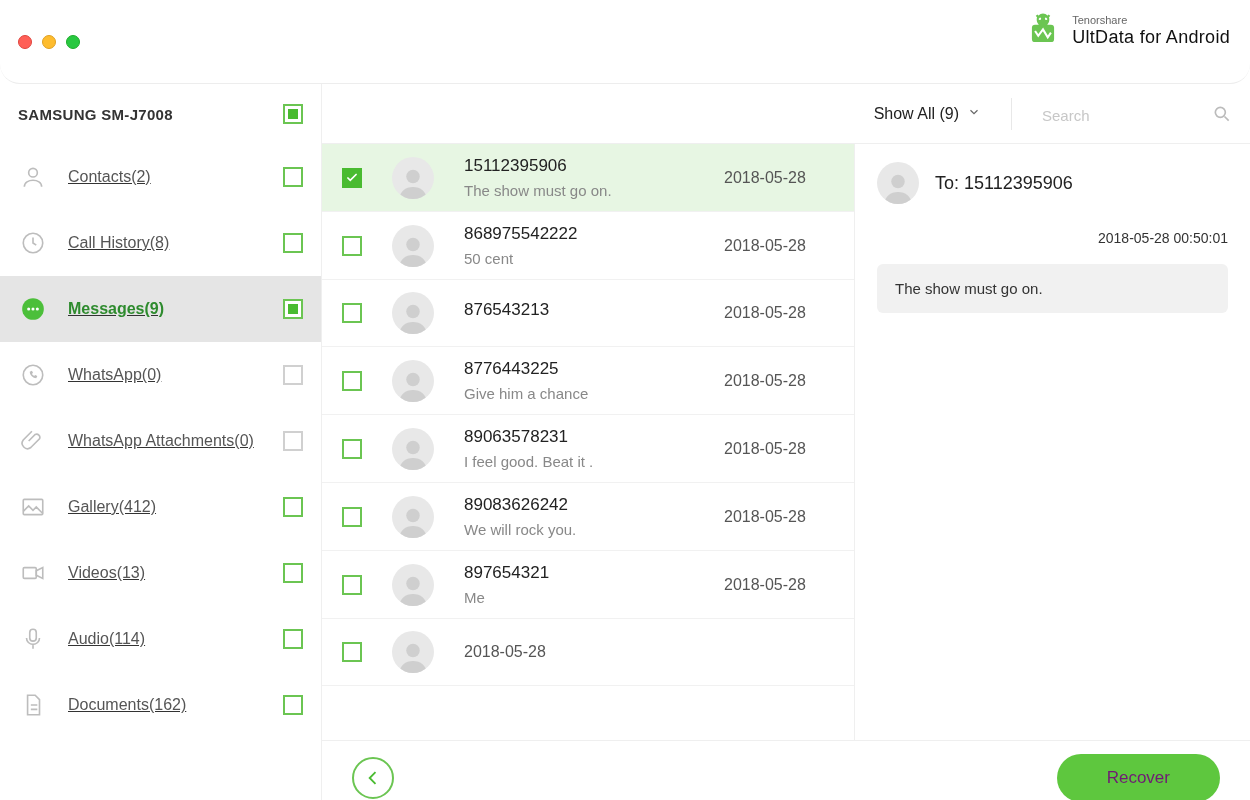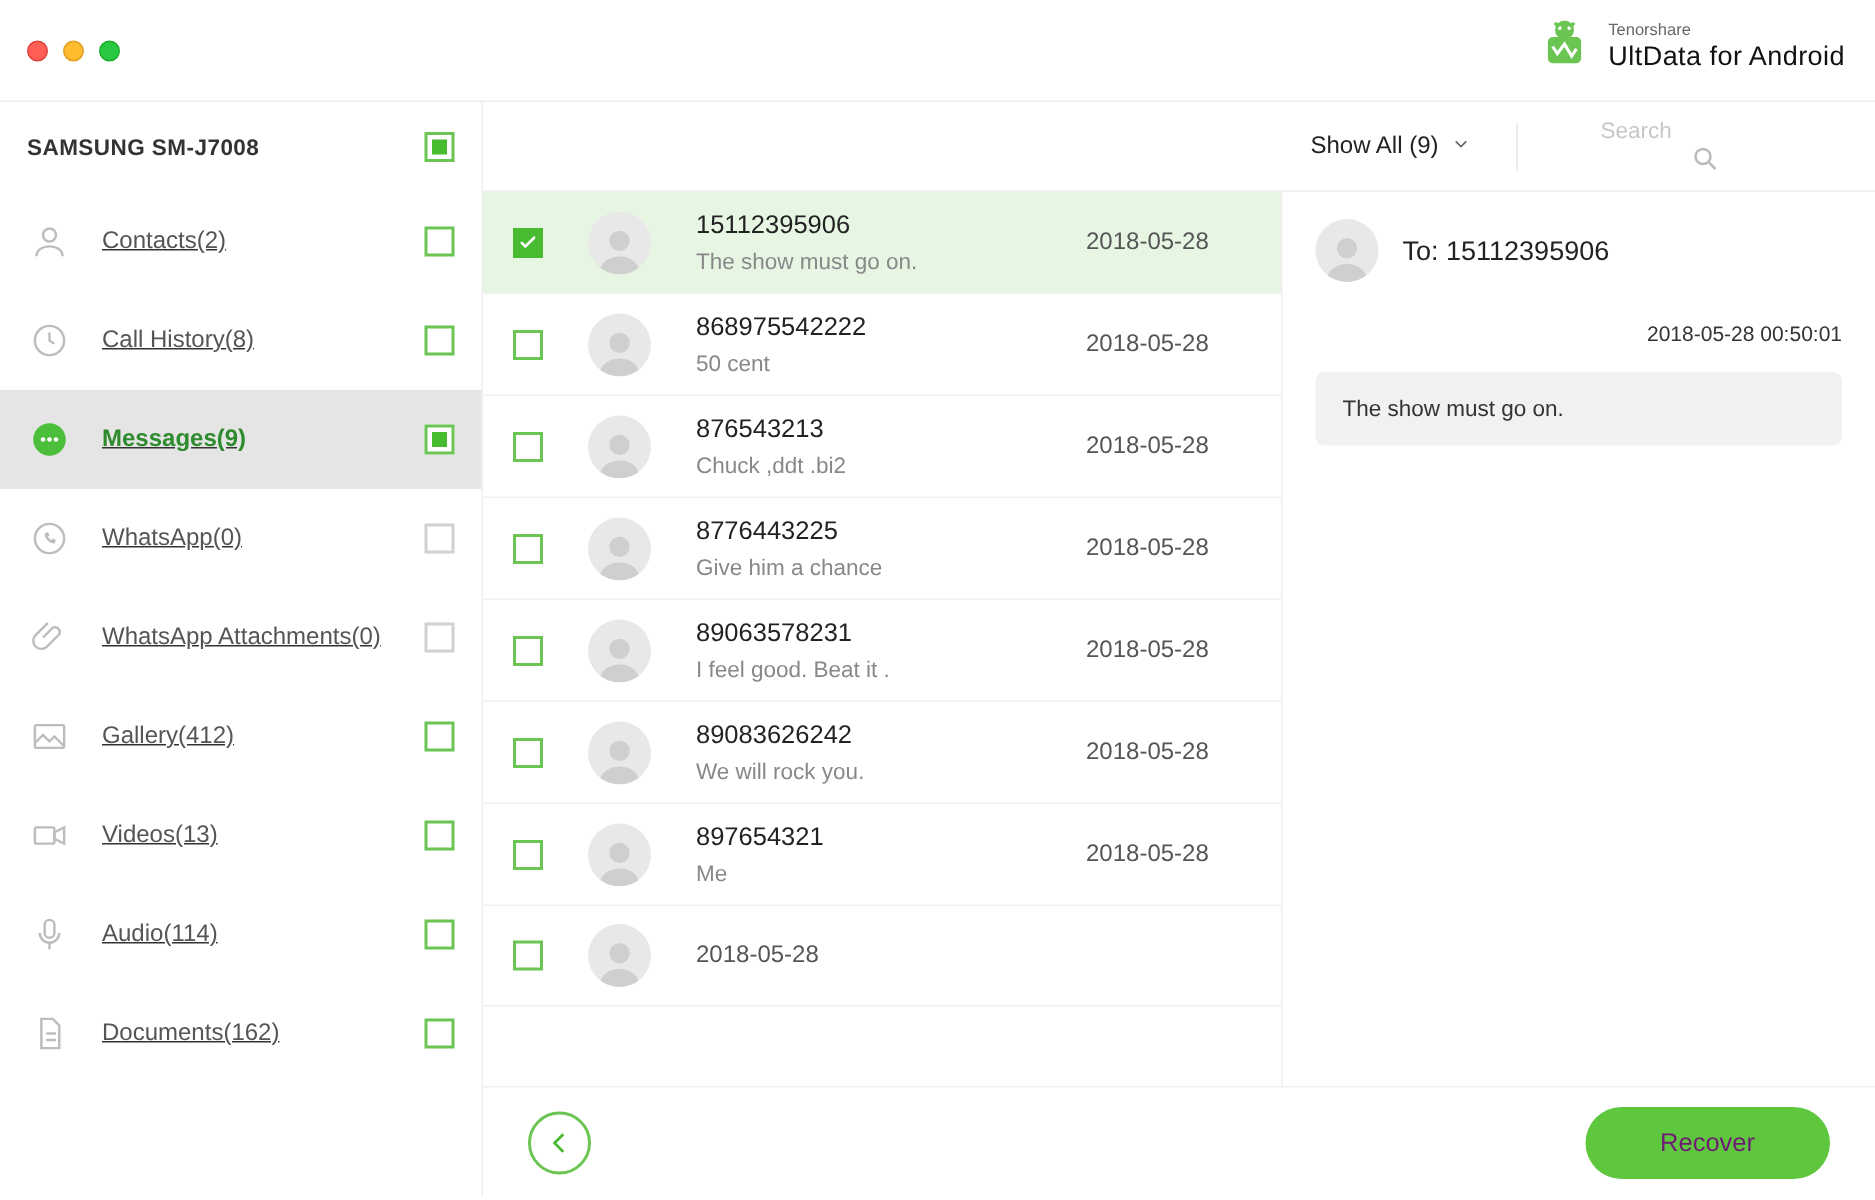--- a/index.html
+++ b/index.html
@@ -8,26 +8,27 @@
     font-size: 14px;
     color: #333;
     background: #fff;
     width: 1250px;
     height: 800px;
     overflow: hidden;
   }
 
   
   .titlebar {
-    height: 68px;
+    height: 84px;
     display: flex;
     align-items: center;
     padding: 0 18px;
     border-bottom: 1px solid #ededed;
     position: relative;
+    border-radius: 20px;
   }
   .traffic-lights { display: flex; gap: 10px; }
   .traffic-lights .dot { width: 14px; height: 14px; border-radius: 50%; }
   .dot.red { background:#ff5f57; border:1px solid #e0443e; }
   .dot.yellow { background:#febc2e; border:1px solid #dfa022; }
   .dot.green { background:#28c840; border:1px solid #1dad2b; }
 
   .brand {
     position: absolute; right: 20px; top: 12px;
     display: flex; align-items: center; gap: 10px;
@@ -91,21 +92,21 @@
   }
   .middle-top {
     height: 60px;
     display:flex; align-items:center; justify-content:flex-end;
     gap: 30px;
     padding: 0 18px;
     border-bottom: 1px solid #efefef;
   }
   .filter-dd { font-size: 16px; color:#222; display:flex; align-items:flex-start; gap:8px; cursor:pointer; }
   .vsep { width:1px; height:32px; background:#e8e8e8; }
-  .search-wrap { display:flex; align-items:center; width:190px; justify-content: space-between; color:#bbb;flex-direction:column; }
+  .search-wrap { display:flex; align-items:flex-end; width:190px; justify-content: space-between; color:#bbb; }
   .search-wrap input {
     border:none; outline:none; font-size:15px; color:#666; width:140px;
   }
   .search-wrap input::placeholder { color:#c7c7c7; }
   .search-icon { width:20px; height:20px; }
 
   
   .content-row { flex:1; display:flex; min-height:0; }
   .msg-list {
     width: 533px;
@@ -420,21 +421,20 @@
           </div>
           <div class="msg-item">
             <span class="cb"></span>
             <span class="avatar">
               <svg>
                 <use href="#svg-avatar"></use>
               </svg>
             </span>
             <div class="msg-main">
               <div class="msg-number">876543213</div>
-              <div class="msg-preview">Chuck ,ddt .bi2</div>
             </div>
             <div class="msg-date">2018-05-28</div>
           </div>
           <div class="msg-item">
             <span class="cb"></span>
             <span class="avatar">
               <svg>
                 <use href="#svg-avatar"></use>
               </svg>
             </span>

